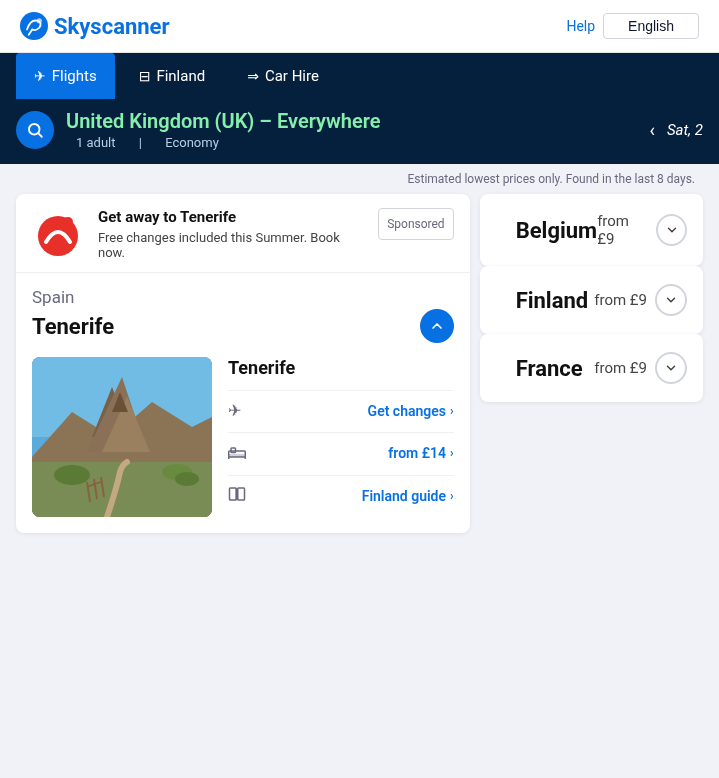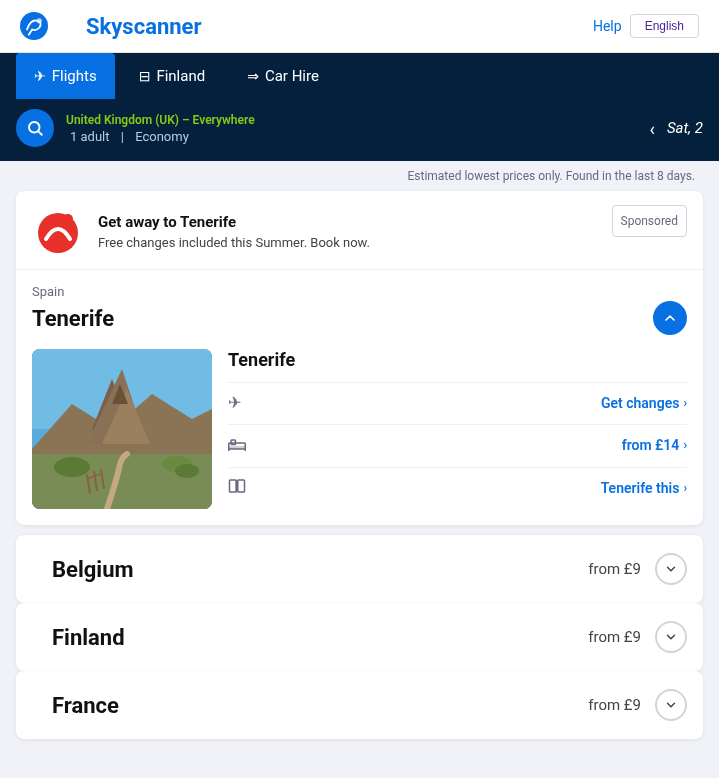--- a/index.html
+++ b/index.html
@@ -22,39 +22,38 @@
     }
     .logo-area {
       display: flex;
       align-items: center;
       gap: 6px;
     }
     .logo-text {
       color: #0770e3;
       font-size: 22px;
       font-weight: 700;
-      margin-left: 32px;
     }
     .header-right {
       display: flex;
       align-items: center;
       gap: 8px;
     }
     .help-link {
       color: #0770e3;
       font-size: 14px;
       text-decoration: none;
       cursor: pointer;
     }
     .lang-btn {
       border: 1px solid #d1d5db;
       border-radius: 4px;
-      padding: 4px 14px;
-      font-size: 12px;
-      color: #4c1d95;
+      padding: 4px 24px;
+      font-size: 14px;
+      color: #0f172a;
       background: #fff;
       cursor: pointer;
     }
 
     
     .nav-tabs {
       background: #05203c;
       display: flex;
       padding: 0 16px;
       gap: 6px;
@@ -96,31 +95,31 @@
       align-items: center;
       justify-content: center;
       color: #fff;
       font-size: 16px;
       flex-shrink: 0;
     }
     .search-details {
       flex: 1;
     }
     .search-route {
-      color: #84cc16;
-      font-size: 12px;
+      color: #86efac;
+      font-size: 20px;
       font-weight: 600;
     }
     .search-meta {
       color: #b8cce4;
       font-size: 13px;
       margin-top: 2px;
     }
     .search-meta span {
-      margin: 0 4px;
+      margin: 0 10px;
     }
     .search-arrow {
       color: #fff;
       font-size: 18px;
       cursor: pointer;
     }
     .search-date {
       color: #fff;
       font-size: 15px;
       font-style: italic;
@@ -132,21 +131,20 @@
       font-size: 12px;
       color: #68697f;
       padding: 8px 24px;
       background: #f1f2f8;
     }
 
     
     .cards-container {
       padding: 0 16px 20px;
       display: flex;
-      flex-direction: column;
       gap: 10px;
     }
 
     
     .sponsored-card {
       background: #fff;
       border-radius: 8px;
       overflow: hidden;
       box-shadow: 0 1px 4px rgba(0,0,0,0.08);
     }
@@ -177,21 +175,21 @@
       padding: 8px 8px;
       border-radius: 4px;
       align-self: flex-start;
     }
 
     
     .country-section {
       padding: 14px 16px 0;
     }
     .country-label {
-      font-size: 13px;
+      font-size: 17px;
       color: #68697f;
     }
     .country-name-row {
       display: flex;
       align-items: center;
       justify-content: space-between;
       margin-top: 2px;
     }
     .country-name {
       font-size: 22px;
@@ -284,21 +282,21 @@
     }
     .dest-list-name {
       font-size: 22px;
       font-weight: 700;
       color: #111;
       margin-left: 20px;
     }
     .dest-list-right {
       display: flex;
       align-items: center;
-      gap: 14px;
+      gap: 8px;
       justify-content: space-between;
     }
     .dest-list-price {
       font-size: 15px;
       color: #444;
     }
     .expand-btn {
       width: 32px;
       height: 32px;
       border-radius: 50%;
@@ -464,21 +462,21 @@
 
         <div class="dest-row">
           <span class="dest-row-icon">
             <svg width="18" height="16" viewBox="0 0 24 20">
               <rect x="2" y="2" width="9" height="16" rx="1" stroke="#68697f" stroke-width="2" fill="none"></rect>
               <rect x="13" y="2" width="9" height="16" rx="1" stroke="#68697f" stroke-width="2" fill="none"></rect>
               <line x1="11" y1="2" x2="11" y2="18" stroke="#68697f" stroke-width="1.5"></line>
             </svg>
           </span>
           <span class="dest-row-link">
-            <span>Tenerife this</span>
+            <span>Finland guide</span>
             <span class="chevron">›</span>
           </span>
         </div>
       </div>
     </div>
   </div>
 
   <div id="dest-list">
       <div class="dest-list-card">
     <span class="dest-list-name">Belgium</span>

